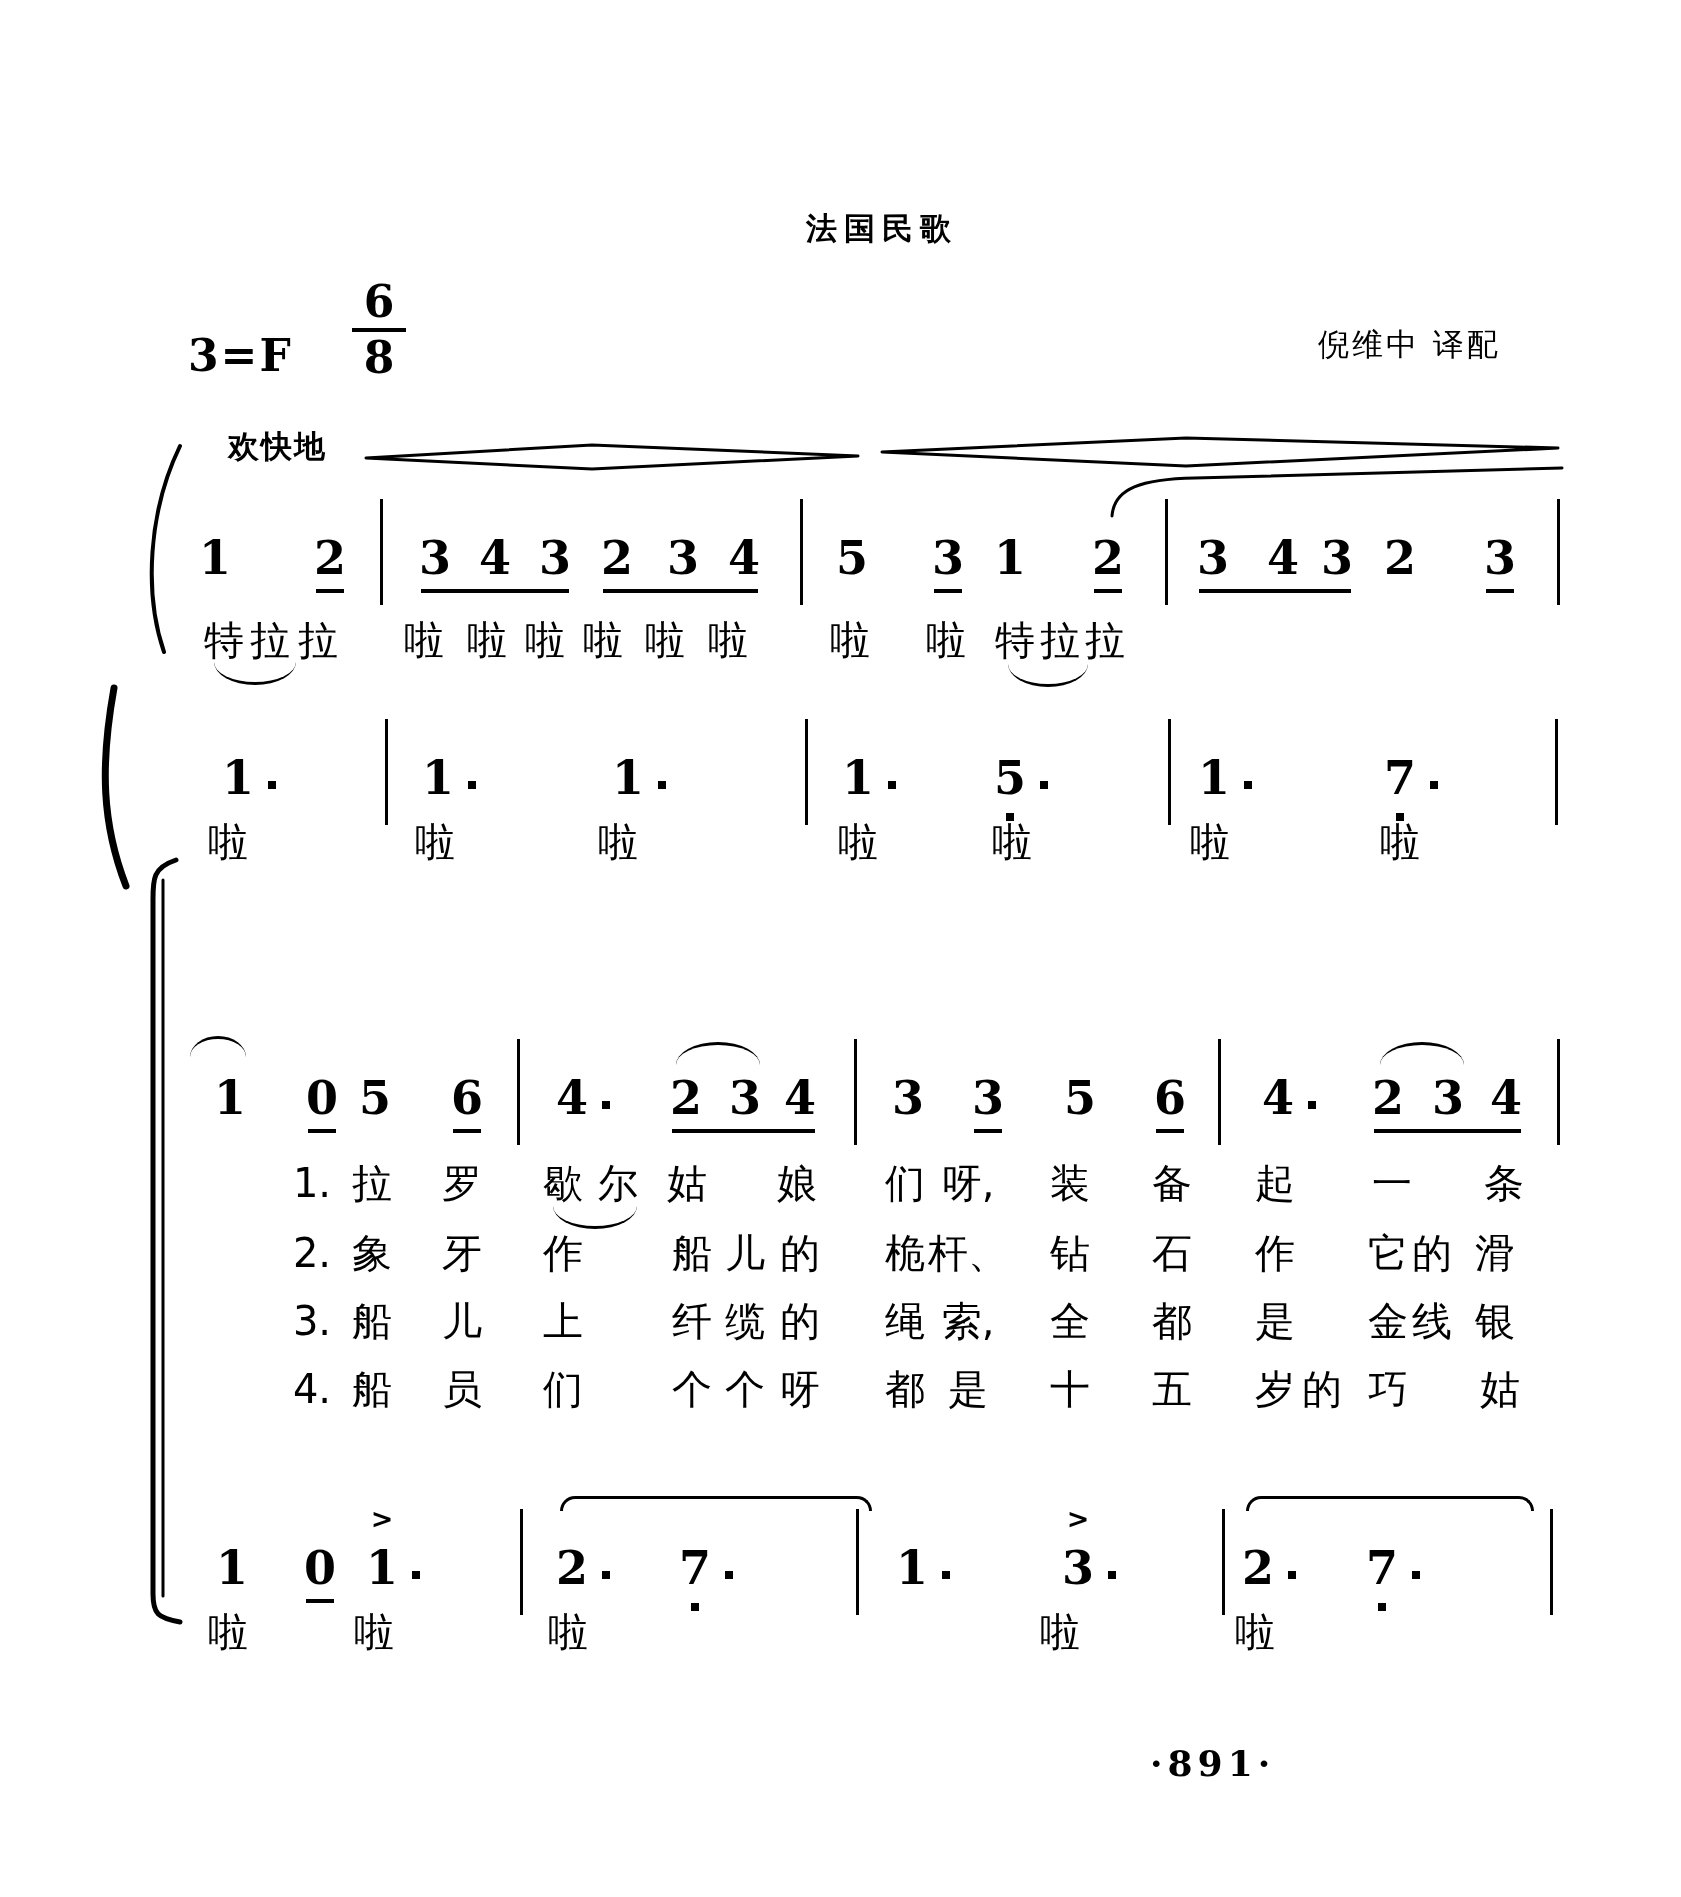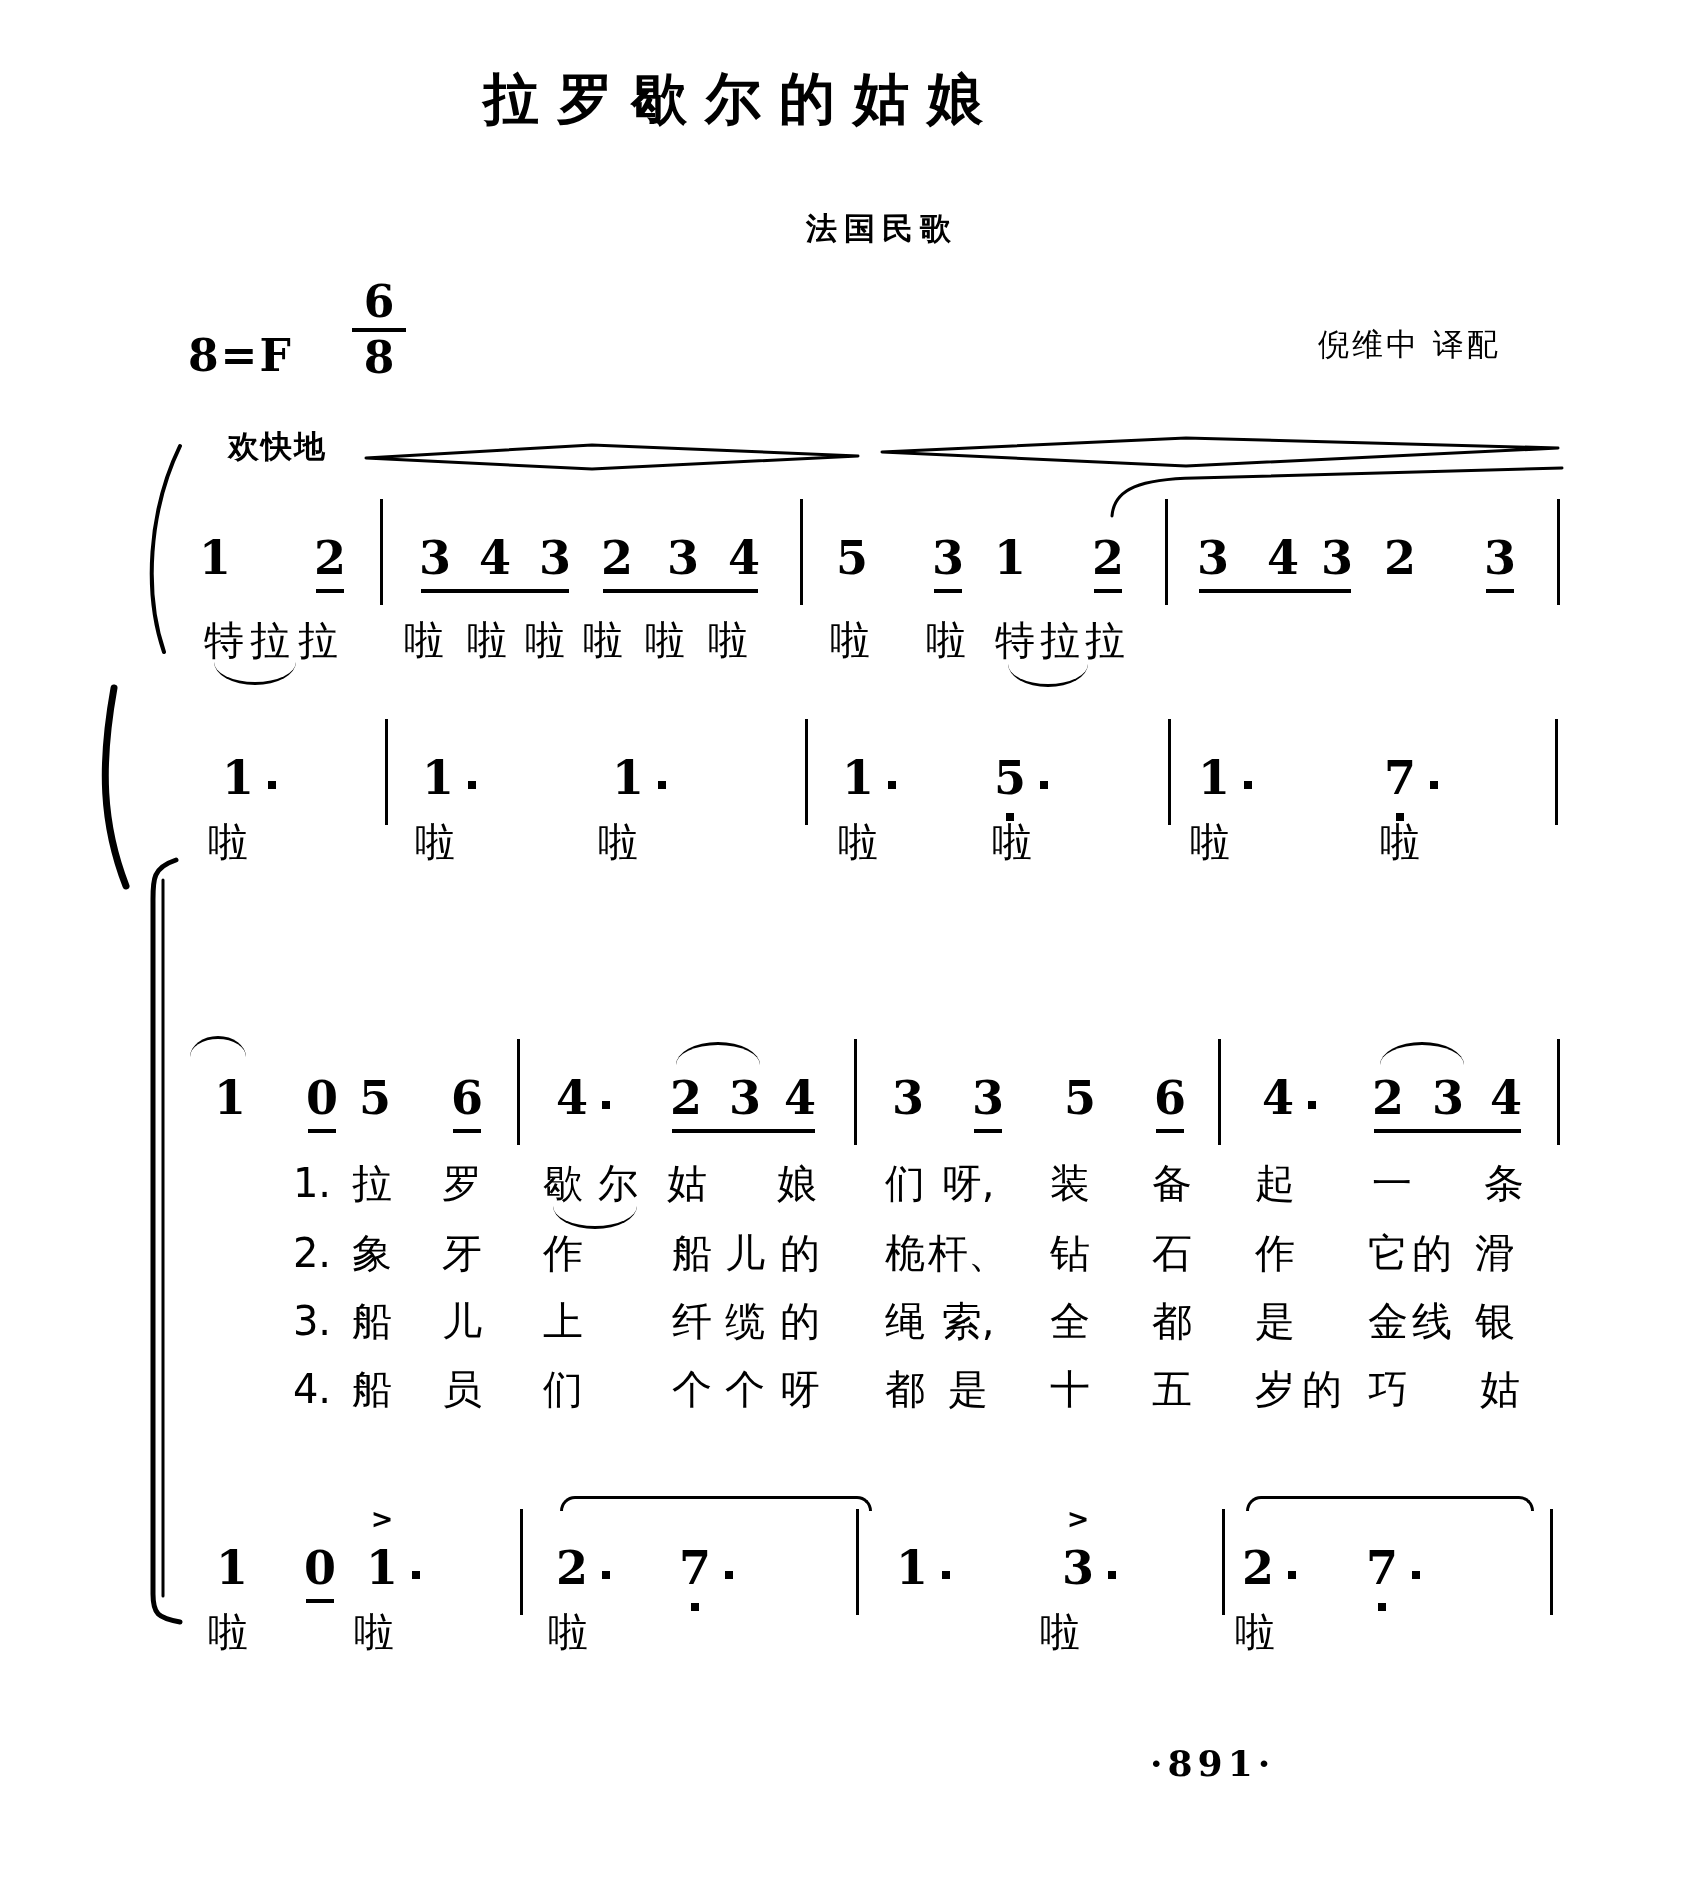--- a/index.html
+++ b/index.html
@@ -27,23 +27,22 @@
   .accent{position:absolute;font-size:27px;font-weight:700;line-height:1;}
   .slur-up{position:absolute;border-top:3px solid #000;border-radius:50%/100% 100% 0 0;}
   .slur-down{position:absolute;border-bottom:3px solid #000;border-radius:50%/0 0 100% 100%;}
   .slur-flat{position:absolute;box-sizing:border-box;border:3px solid #000;border-bottom:none;border-radius:16px 16px 0 0;}
   .decor{position:absolute;left:0;top:0;}
 </style>
 </head>
 <body>
 
 <div class="page">
-  <div class="title cx">拉罗歇尔的姑娘</div>
   <div class="subtitle cx">法国民歌</div>
-  <div class="keysig">8=F</div>
+  <div class="keysig">3=F</div>
   <div class="timesig">
     <div>6</div>
     <div class="ts-line"></div>
     <div>8</div>
   </div>
   <div class="translator">倪维中 译配</div>
   <div class="tempo">欢快地</div>
   <div class="pageno">·891·</div>
   <div class="canvas">
       <div class="note cx" style="left: 215px; top: 535px; font-size: 46px;">1</div>

